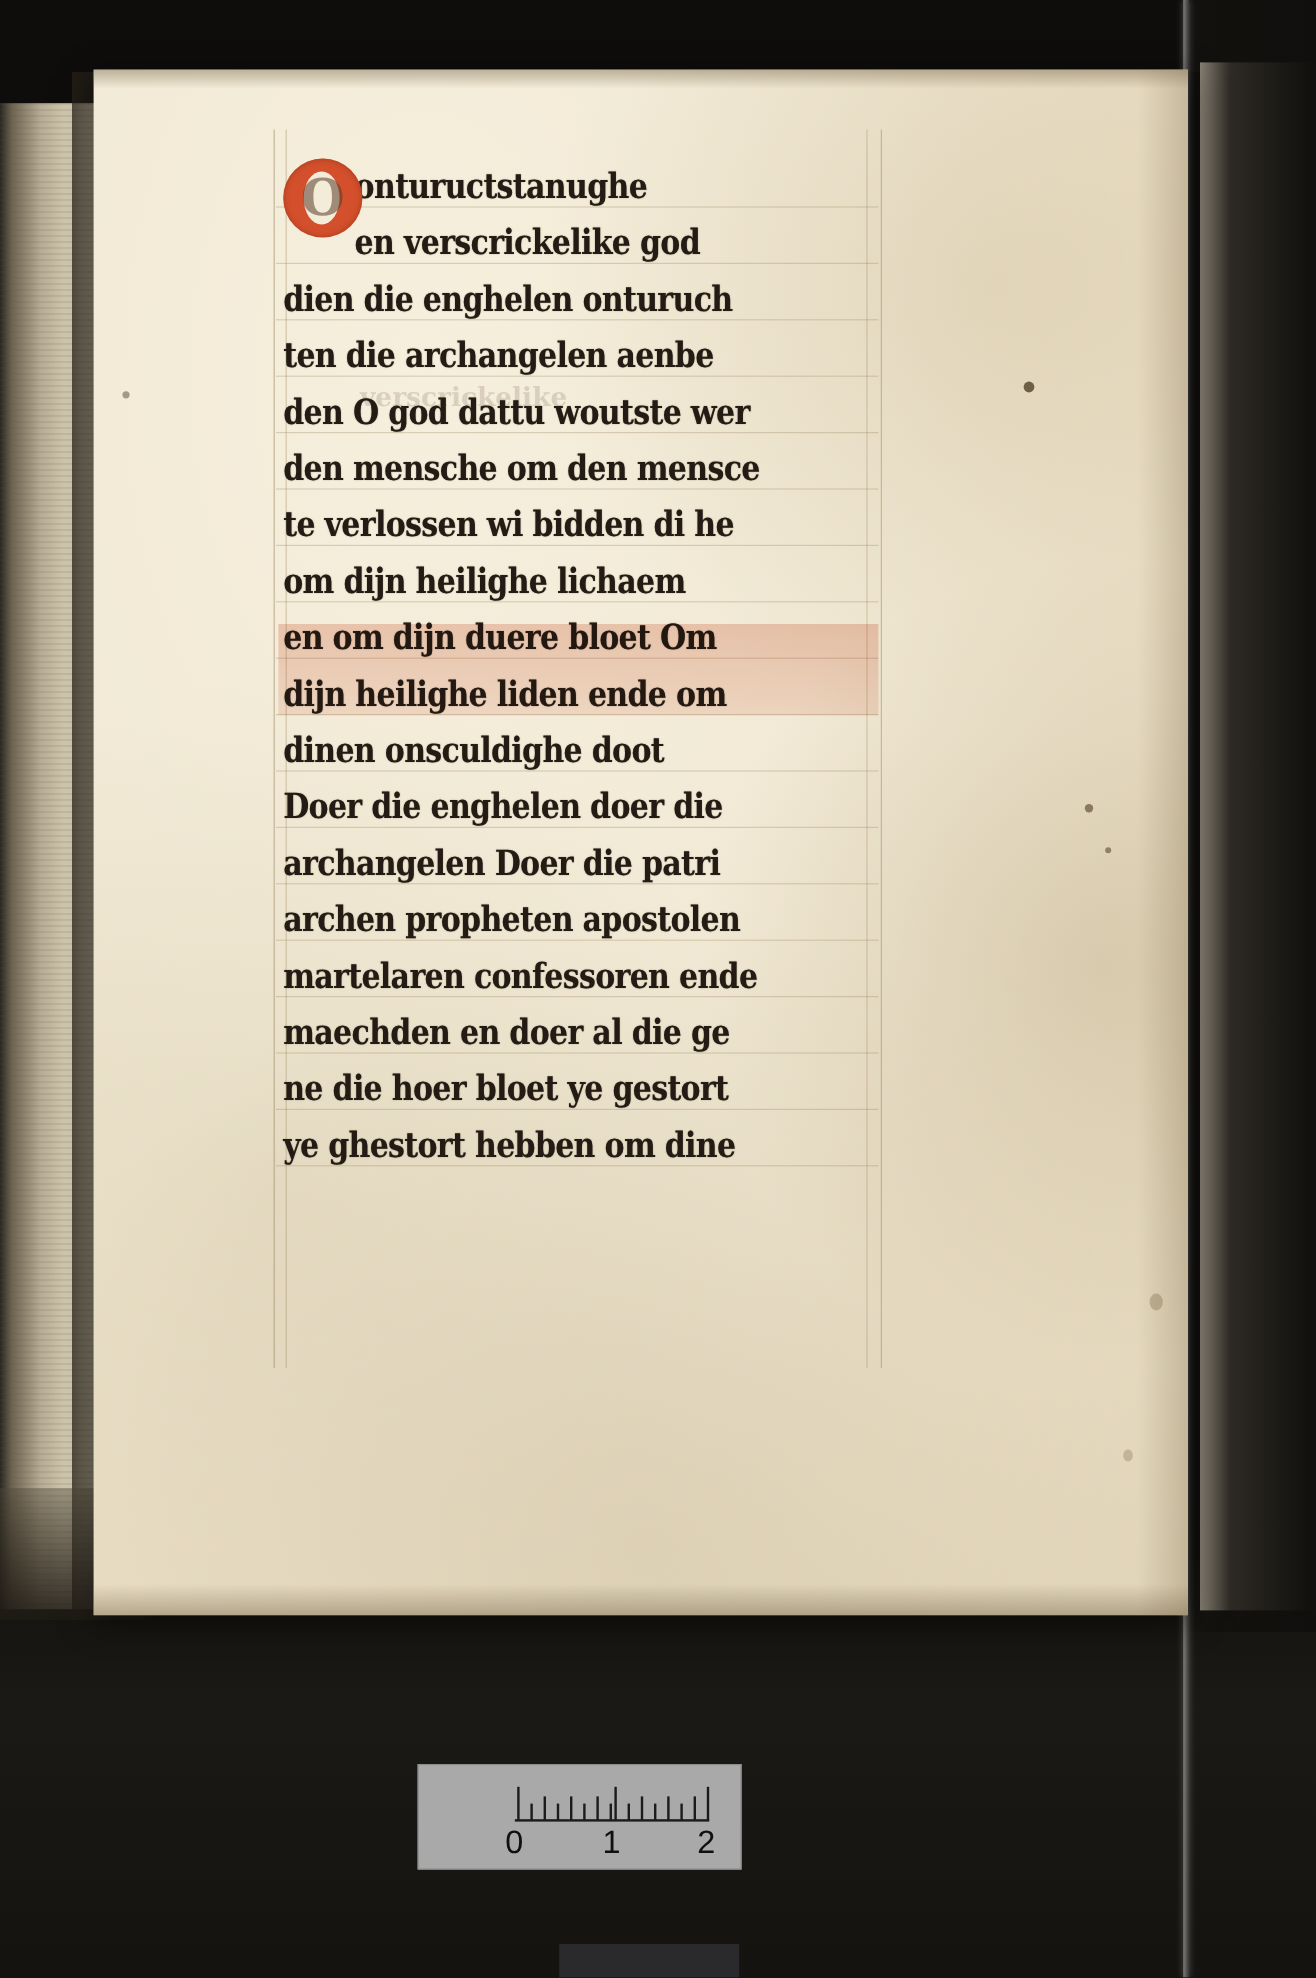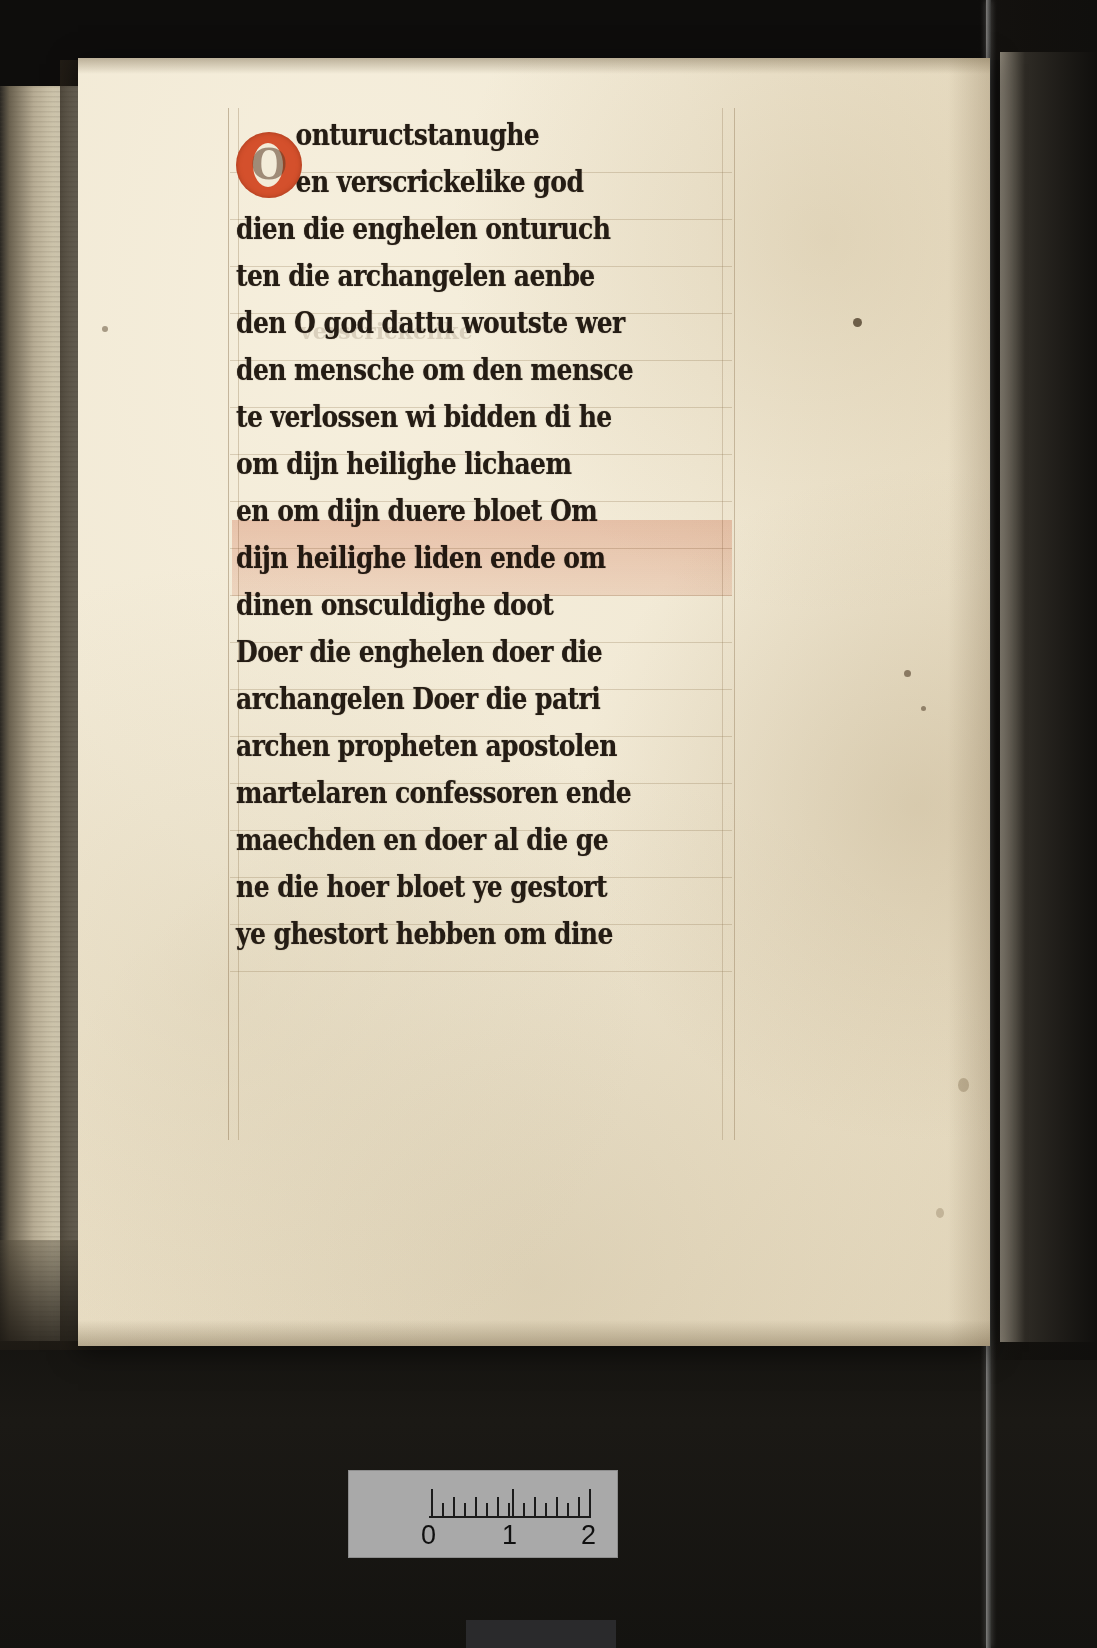--- a/index.html
+++ b/index.html
@@ -141,21 +141,21 @@
   .ruling-inner-right {
     position: absolute;
     left: 722px; top: 108px;
     width: 1px; height: 1032px;
     background: rgba(150,125,90,0.32);
   }
 
   
   .text-block {
     position: absolute;
-    left: 236px; top: 112px;
+    left: 236px; top: 132px;
     width: 500px;
   }
   .line {
     position: relative;
     height: 47px;
     line-height: 47px;
     white-space: nowrap;
     color: #241c14;
     font-family: "DejaVu Serif", serif;
     font-weight: 700;

